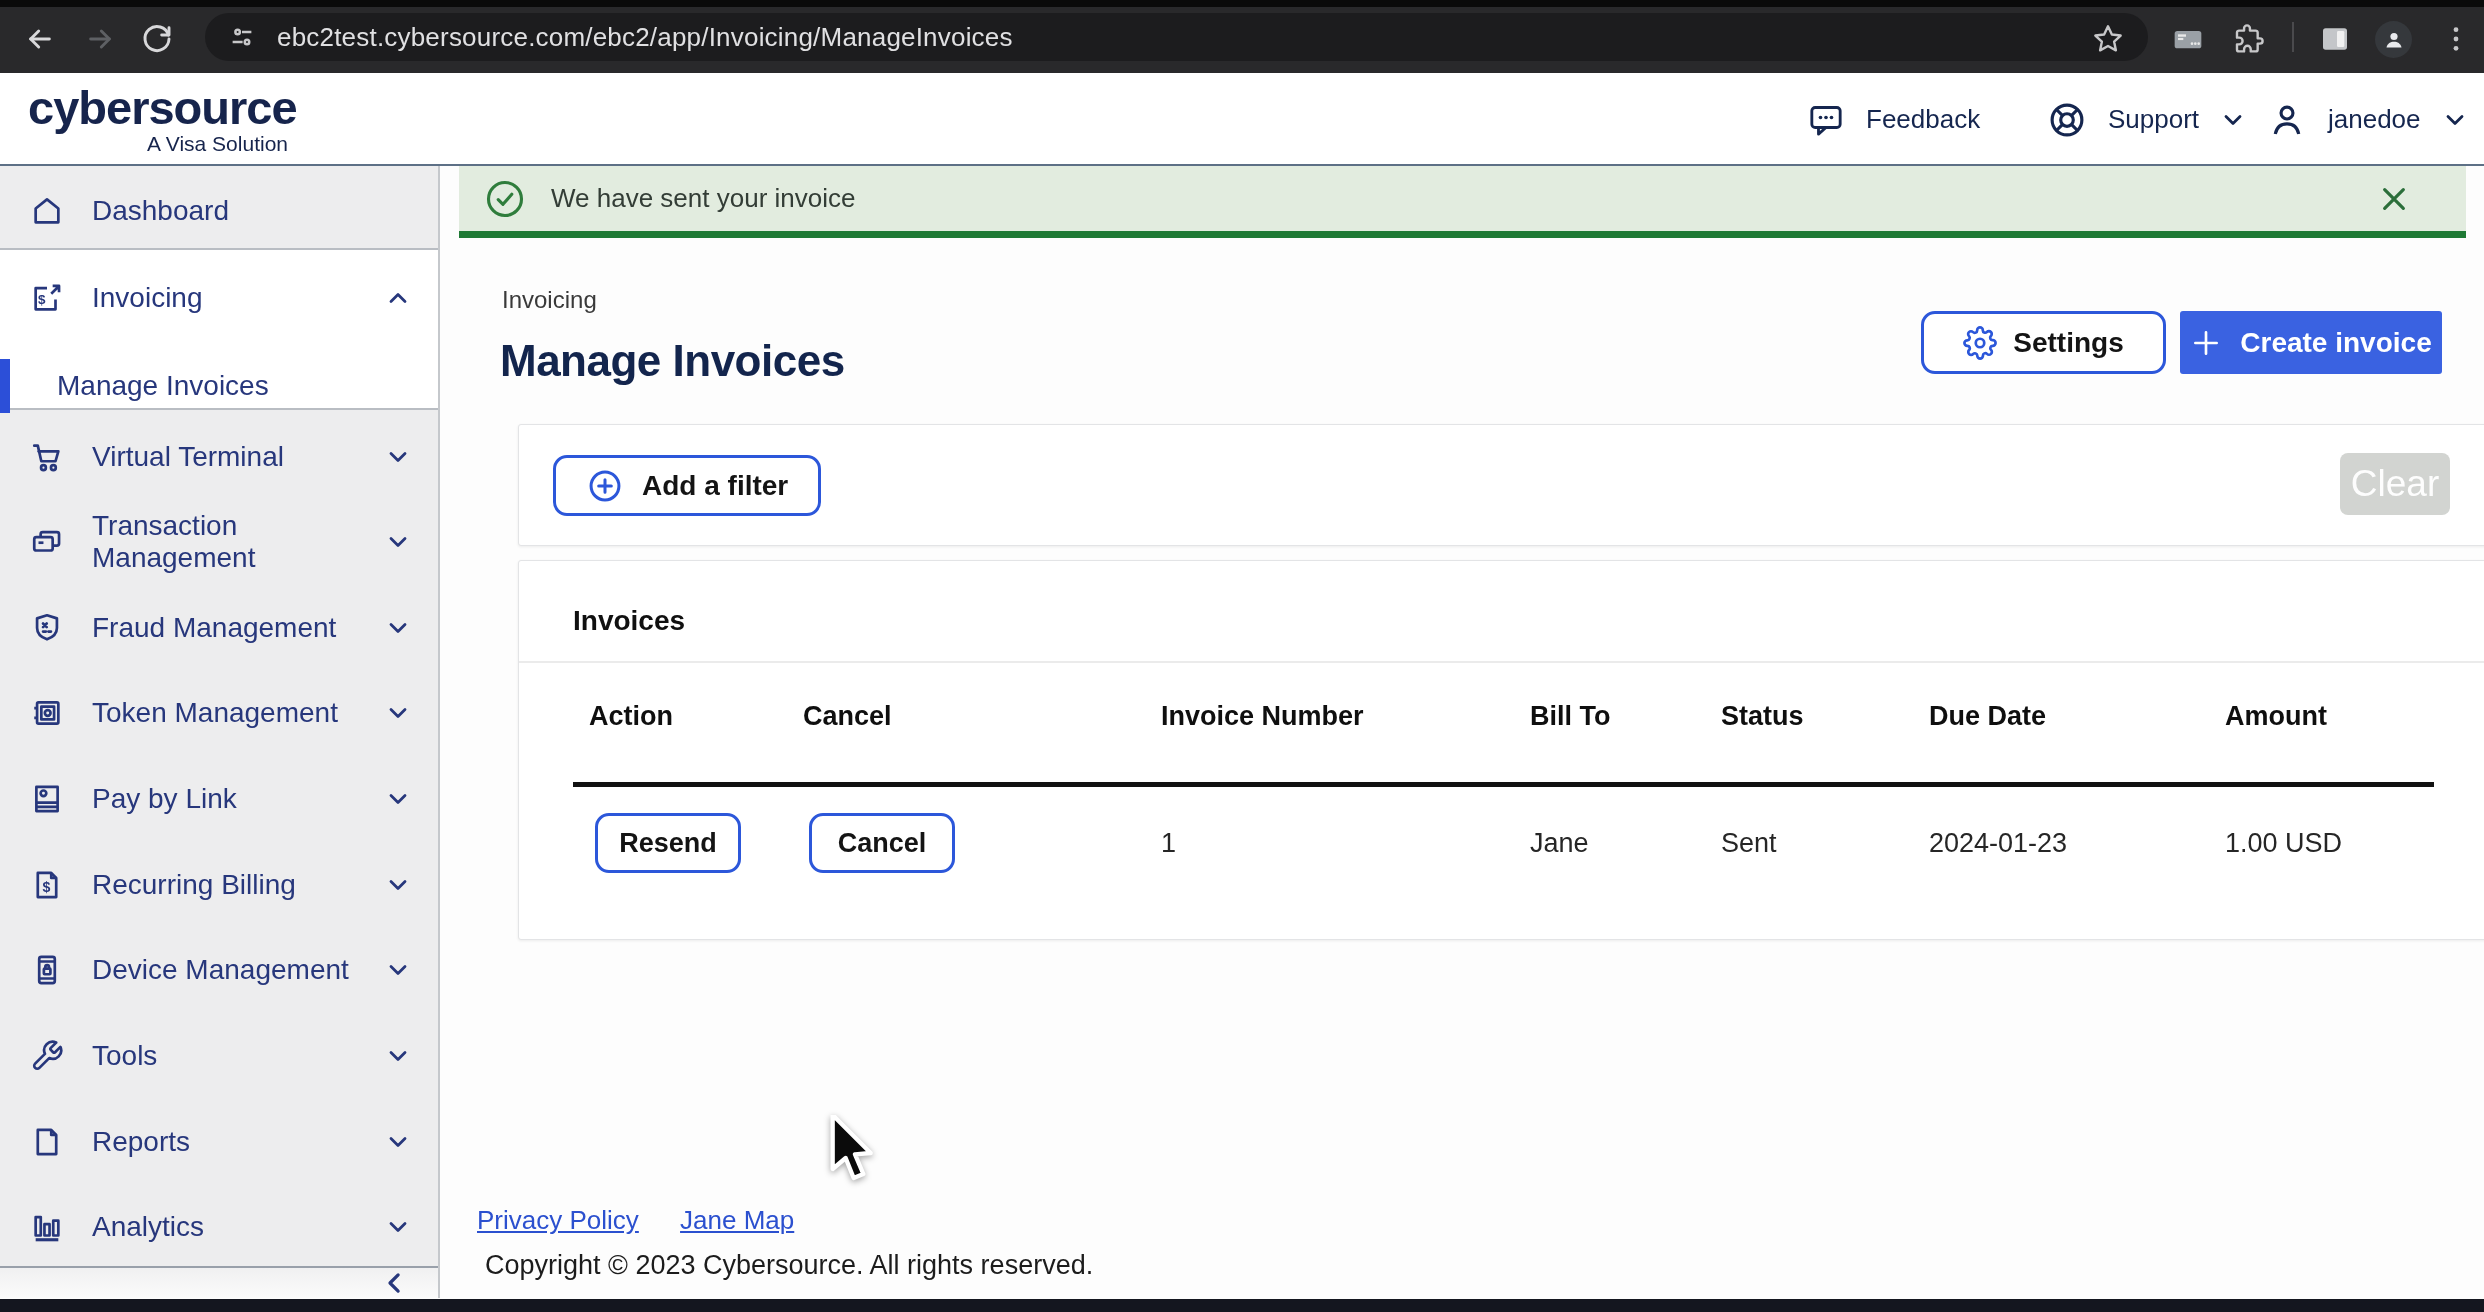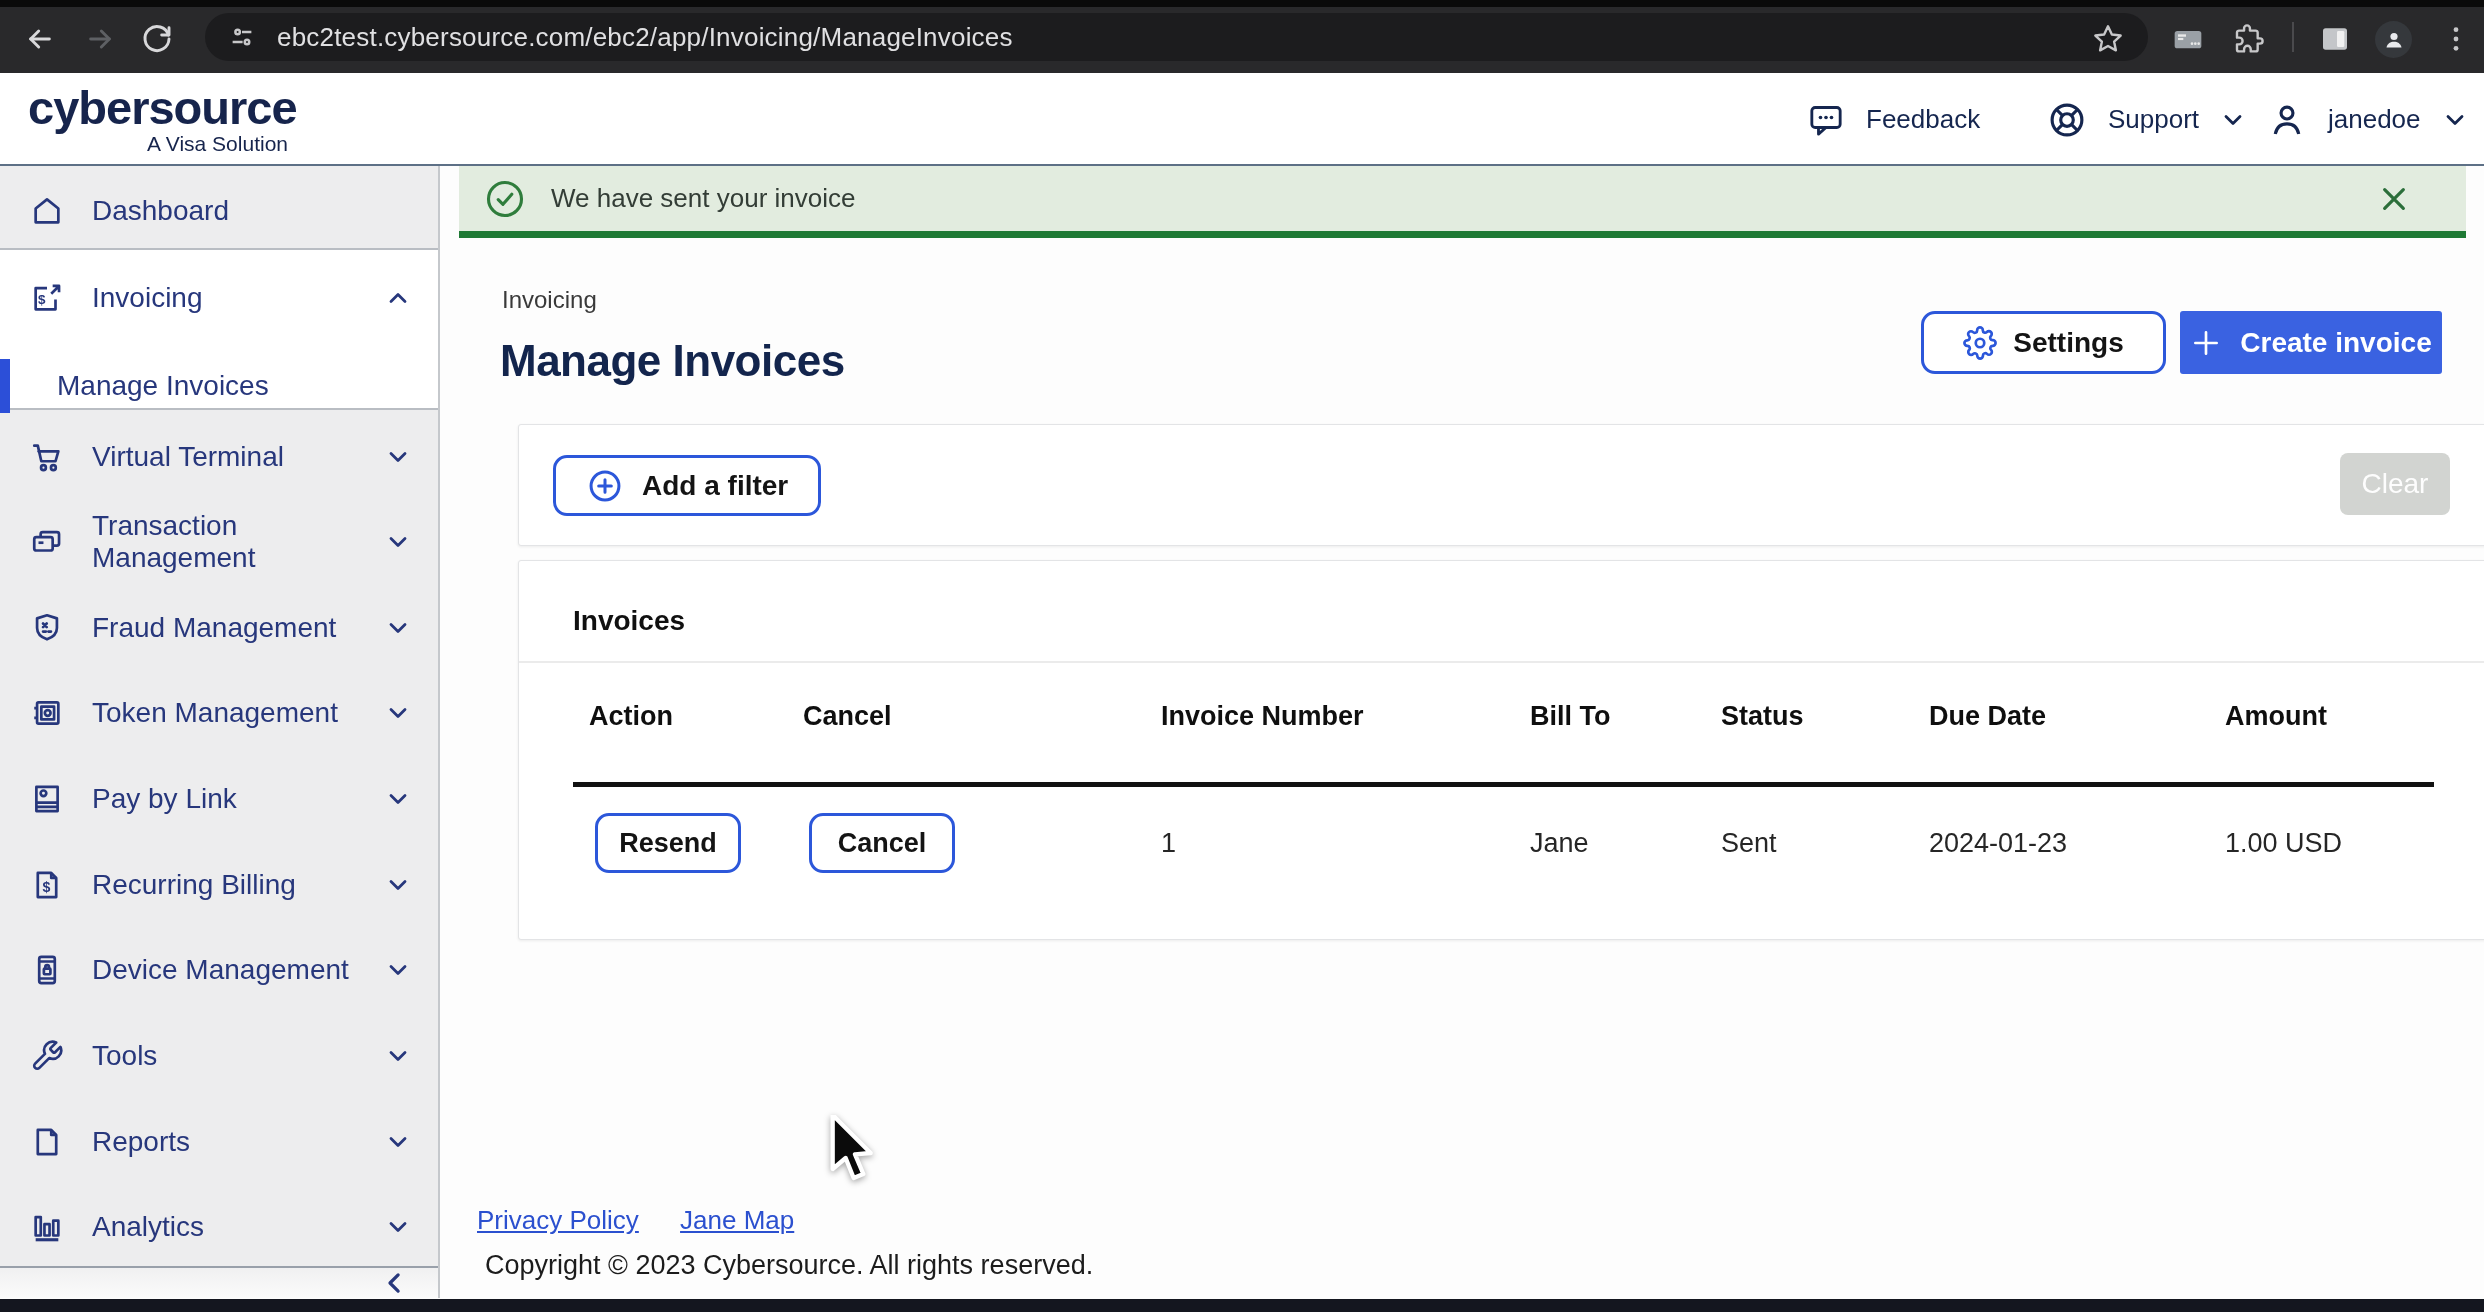--- a/index.html
+++ b/index.html
@@ -66,21 +66,21 @@
   #btn-create{position:absolute;left:2180px;top:311px;width:262px;height:63px;background:#3a62e1;
     border:none;border-radius:3px;color:#fff;font-size:28px;font-weight:600;display:inline-flex;
     align-items:center;justify-content:center;gap:18px;cursor:pointer;font-family:"Liberation Sans",sans-serif;}
 
   .card{position:absolute;left:478px;width:1971px;background:#fff;border:1px solid #e3e4e6;
     border-radius:3px;box-shadow:0 1px 3px rgba(0,0,0,.07);margin-left:40px;}
   #filter-card{top:424px;height:122px;}
   #btn-addfilter{position:absolute;left:34px;top:30px;height:61px;padding:0 30px;font-size:28px;gap:18px;}
   #btn-addfilter svg{color:#2c57da;}
   #btn-clear{position:absolute;right:38px;top:28px;width:110px;height:62px;background:#d2d4d1;border:none;
-    border-radius:8px;color:#fdfdfd;font-size:28px;font-weight:500;font-family:"Liberation Sans",sans-serif;}
+    border-radius:8px;color:#fdfdfd;font-size:37px;font-weight:500;font-family:"Liberation Sans",sans-serif;}
 
   #invoices-card{top:560px;height:380px;}
   #inv-title{position:absolute;left:54px;top:44px;font-size:28px;font-weight:700;color:#101010;}
   #inv-divider{position:absolute;left:0;top:100px;width:100%;height:2px;background:#ebebeb;}
   .tbl{display:grid;grid-template-columns:214px 358px 369px 191px 208px 296px auto;
     margin:0 54px;padding-left:16px;align-items:center;}
   #tbl-head{position:absolute;left:0;right:0;top:140px;border-bottom:5px solid #111;padding-bottom:50px;}
   #tbl-head .th{font-size:27px;font-weight:700;color:#0f0f0f;}
   #tbl-row{position:absolute;left:0;right:0;top:222px;height:120px;}
   #tbl-row .td{font-size:27px;color:#262626;}

